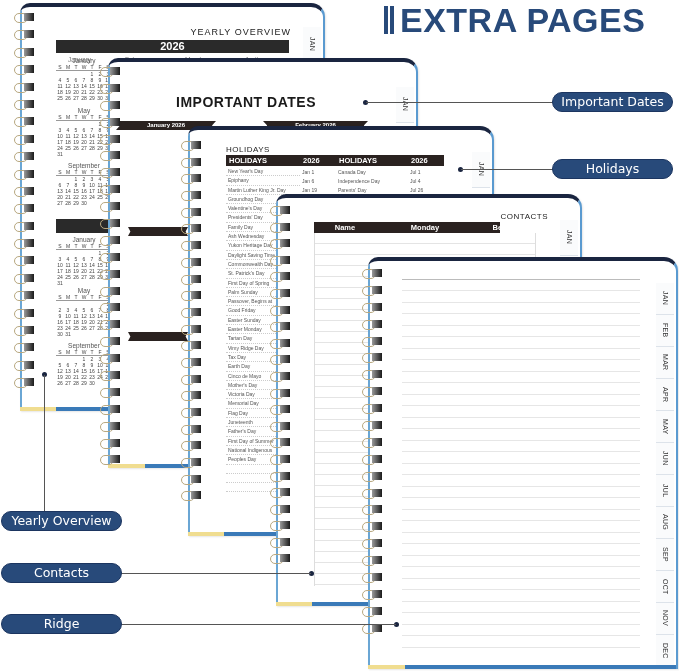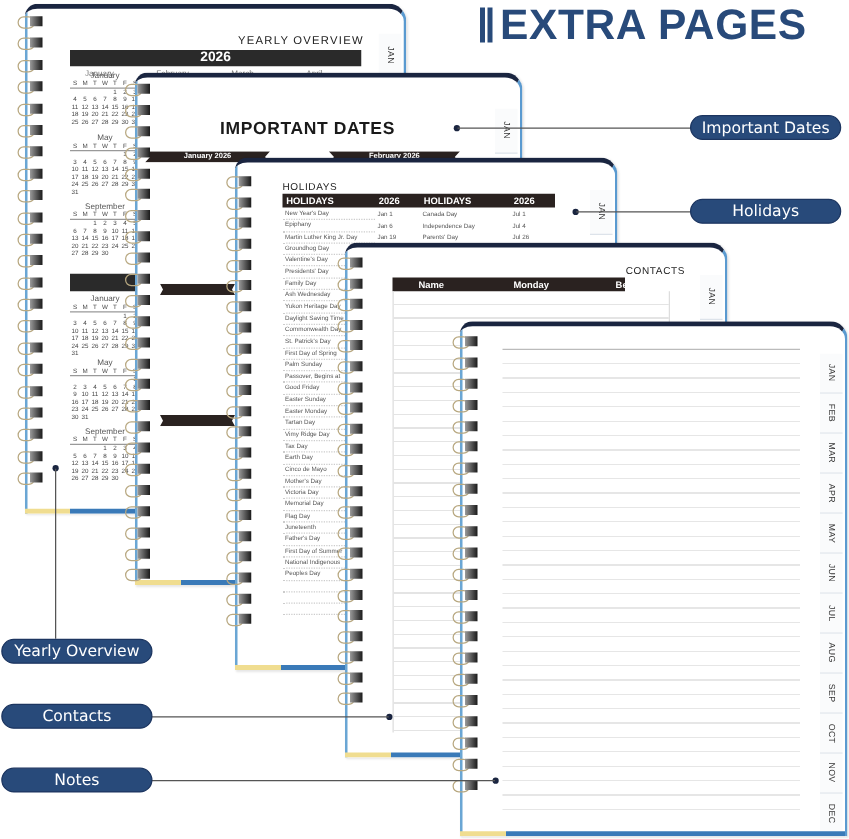--- a/index.html
+++ b/index.html
@@ -654,13 +654,13 @@
 <div class="vleader" style="left:44px; top:375px; height:136px;"></div>
 <div class="dot" style="left:309px; top:571px;"></div>
 <div class="leader" style="left:121px; top:573px; width:190px;"></div>
 <div class="dot" style="left:394px; top:622px;"></div>
 <div class="leader" style="left:121px; top:624px; width:275px;"></div>
 
 <div class="pill" style="left:552px; top:92px; width:121px;">Important Dates</div>
 <div class="pill" style="left:552px; top:159px; width:121px;">Holidays</div>
 <div class="pill" style="left:1px; top:511px; width:121px;">Yearly Overview</div>
 <div class="pill" style="left:1px; top:563px; width:121px;">Contacts</div>
-<div class="pill" style="left:1px; top:614px; width:121px;">Notes</div>
+<div class="pill" style="left:1px; top:614px; width:121px;">Ridge</div>
 
 </body></html>

